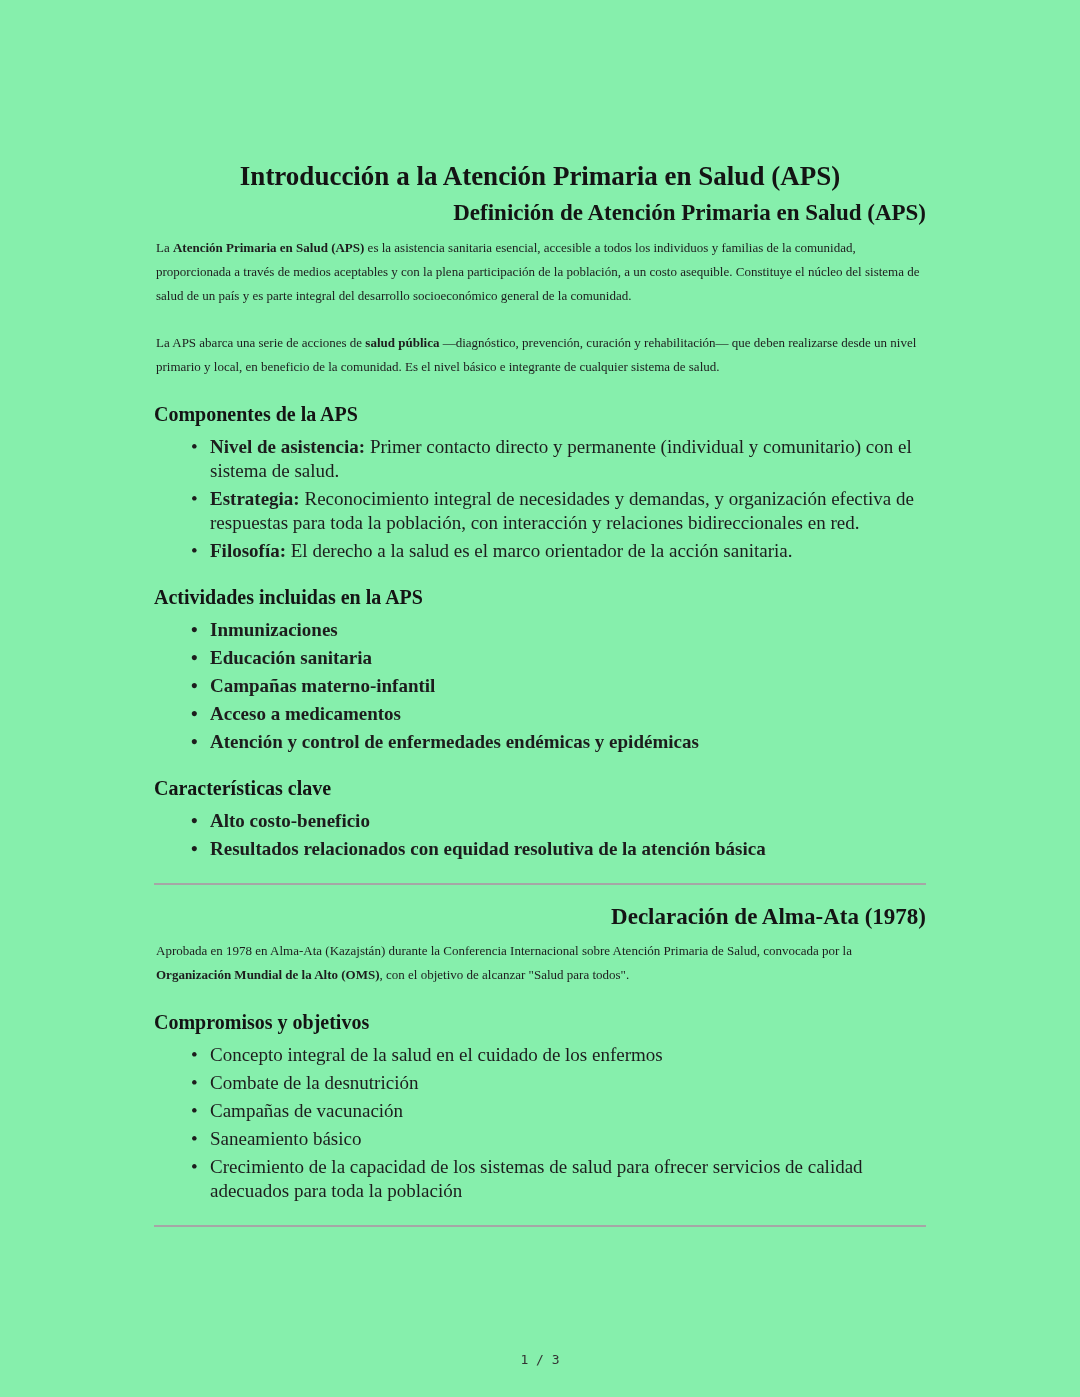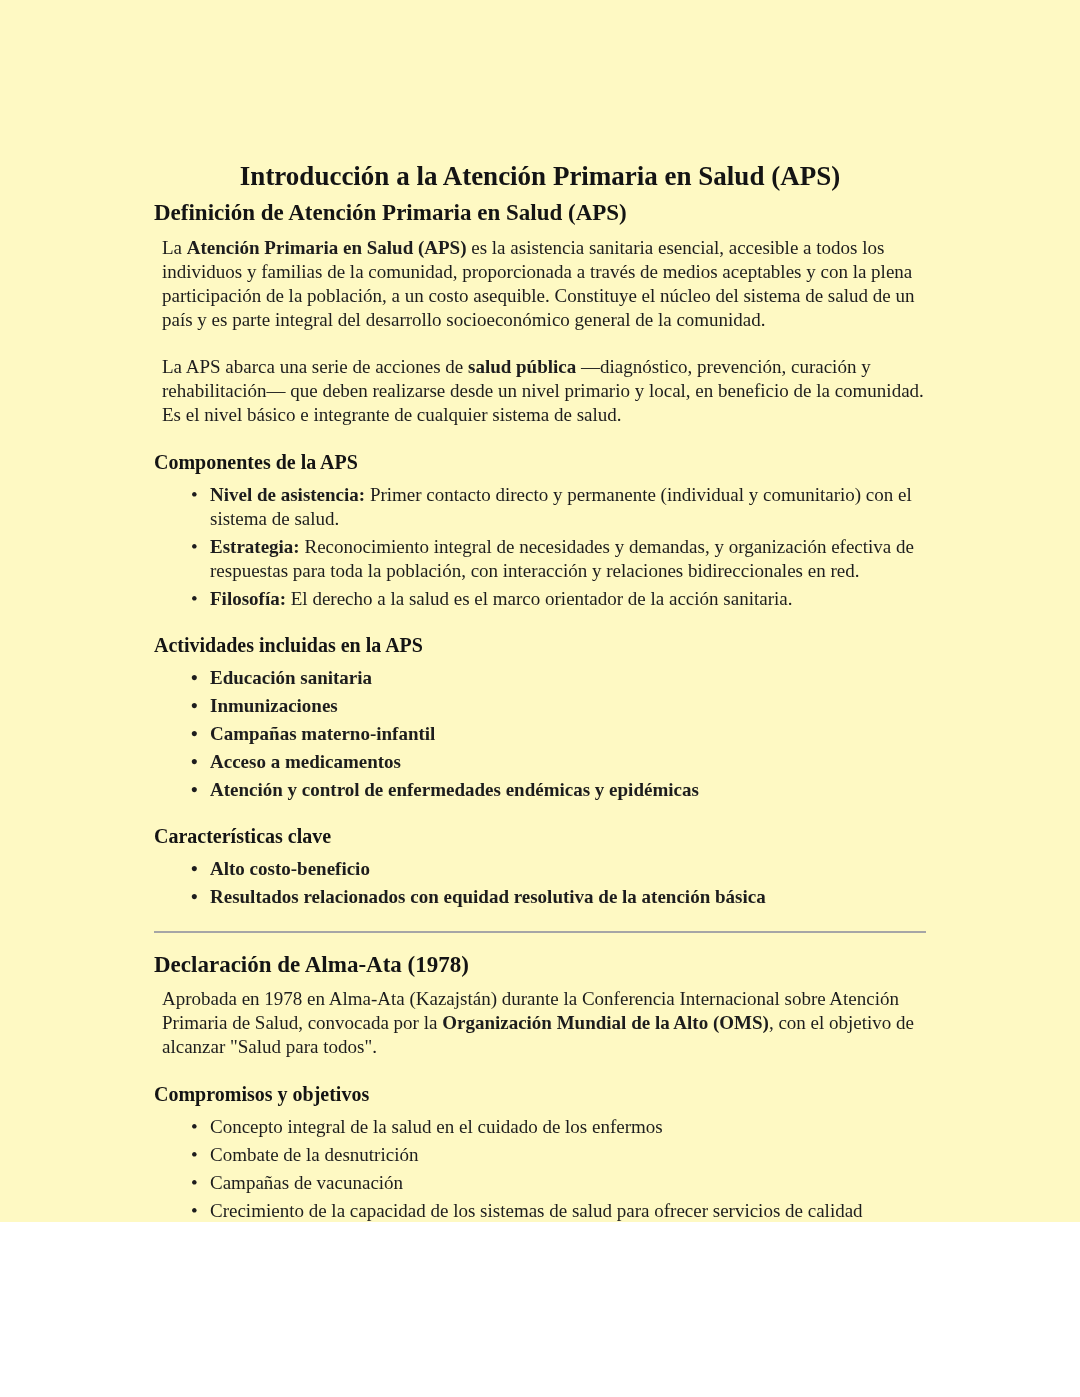--- a/index.html
+++ b/index.html
@@ -1,20 +1,20 @@
 <!DOCTYPE html>
 <html><head>
 <meta charset="utf-8">
 <style>
   html, body { margin: 0; padding: 0; background: #ffffff; }
   .page {
     position: relative;
     width: 1080px;
-    height: 1222px;
-    background: #fef9c3;
+    height: 1397px;
+    background: #86efac;
     font-family: "Liberation Serif", "DejaVu Serif", serif;
     color: #1d1d1d;
     overflow: hidden;
   }
   .content {
     position: absolute;
     left: 154px;
     top: 161px;
     width: 772px;
   }
@@ -25,32 +25,33 @@
     text-align: center;
     margin: 0 0 7px 0;
     color: #141414;
   }
   h2.section-heading {
     font-size: 23px;
     line-height: 1.2;
     font-weight: 700;
     margin: 0 0 9px 0;
     color: #141414;
+    text-align: right;
   }
   h3.sub-heading {
     font-size: 20px;
     line-height: 1.2;
     font-weight: 700;
     margin: 4px 0 9px 0;
     color: #141414;
   }
   p.body-text {
-    font-size: 19px;
+    font-size: 13px;
     line-height: 24px;
-    margin: 0 0 23px 8px;
+    margin: 0 0 23px 2px;
   }
   ul.doc-list {
     list-style: none;
     margin: 0 0 22px 0;
     padding: 0;
   }
   ul.doc-list li {
     position: relative;
     padding-left: 56px;
     font-size: 19px;
@@ -98,22 +99,22 @@
 
     <h3 class="sub-heading">Componentes de la APS</h3>
     <ul class="doc-list">
       <li><span class="b">Nivel de asistencia:</span><span> Primer contacto directo y permanente (individual y comunitario) con el sistema de salud.</span></li>
       <li><span class="b">Estrategia:</span><span> Reconocimiento integral de necesidades y demandas, y organización efectiva de respuestas para toda la población, con interacción y relaciones bidireccionales en red.</span></li>
       <li><span class="b">Filosofía:</span><span> El derecho a la salud es el marco orientador de la acción sanitaria.</span></li>
     </ul>
 
     <h3 class="sub-heading">Actividades incluidas en la APS</h3>
     <ul class="doc-list">
+      <li class="b">Inmunizaciones</li>
       <li class="b">Educación sanitaria</li>
-      <li class="b">Inmunizaciones</li>
       <li class="b">Campañas materno-infantil</li>
       <li class="b">Acceso a medicamentos</li>
       <li class="b">Atención y control de enfermedades endémicas y epidémicas</li>
     </ul>
 
     <h3 class="sub-heading">Características clave</h3>
     <ul class="doc-list">
       <li class="b">Alto costo-beneficio</li>
       <li class="b">Resultados relacionados con equidad resolutiva de la atención básica</li>
     </ul>
@@ -122,20 +123,21 @@
 
     <h2 class="section-heading">Declaración de Alma-Ata (1978)</h2>
 
     <p class="body-text"><span>Aprobada en 1978 en Alma-Ata (Kazajstán) durante la Conferencia Internacional sobre Atención Primaria de Salud, convocada por la </span><span class="b">Organización Mundial de la Alto (OMS)</span><span>, con el objetivo de alcanzar "Salud para todos".</span></p>
 
     <h3 class="sub-heading">Compromisos y objetivos</h3>
     <ul class="doc-list">
       <li>Concepto integral de la salud en el cuidado de los enfermos</li>
       <li>Combate de la desnutrición</li>
       <li>Campañas de vacunación</li>
+      <li>Saneamiento básico</li>
       <li>Crecimiento de la capacidad de los sistemas de salud para ofrecer servicios de calidad adecuados para toda la población</li>
     </ul>
 
     <hr class="divider">
 
   </div>
 
   <div class="footer">
     <span>1 / 3</span>
   </div>

